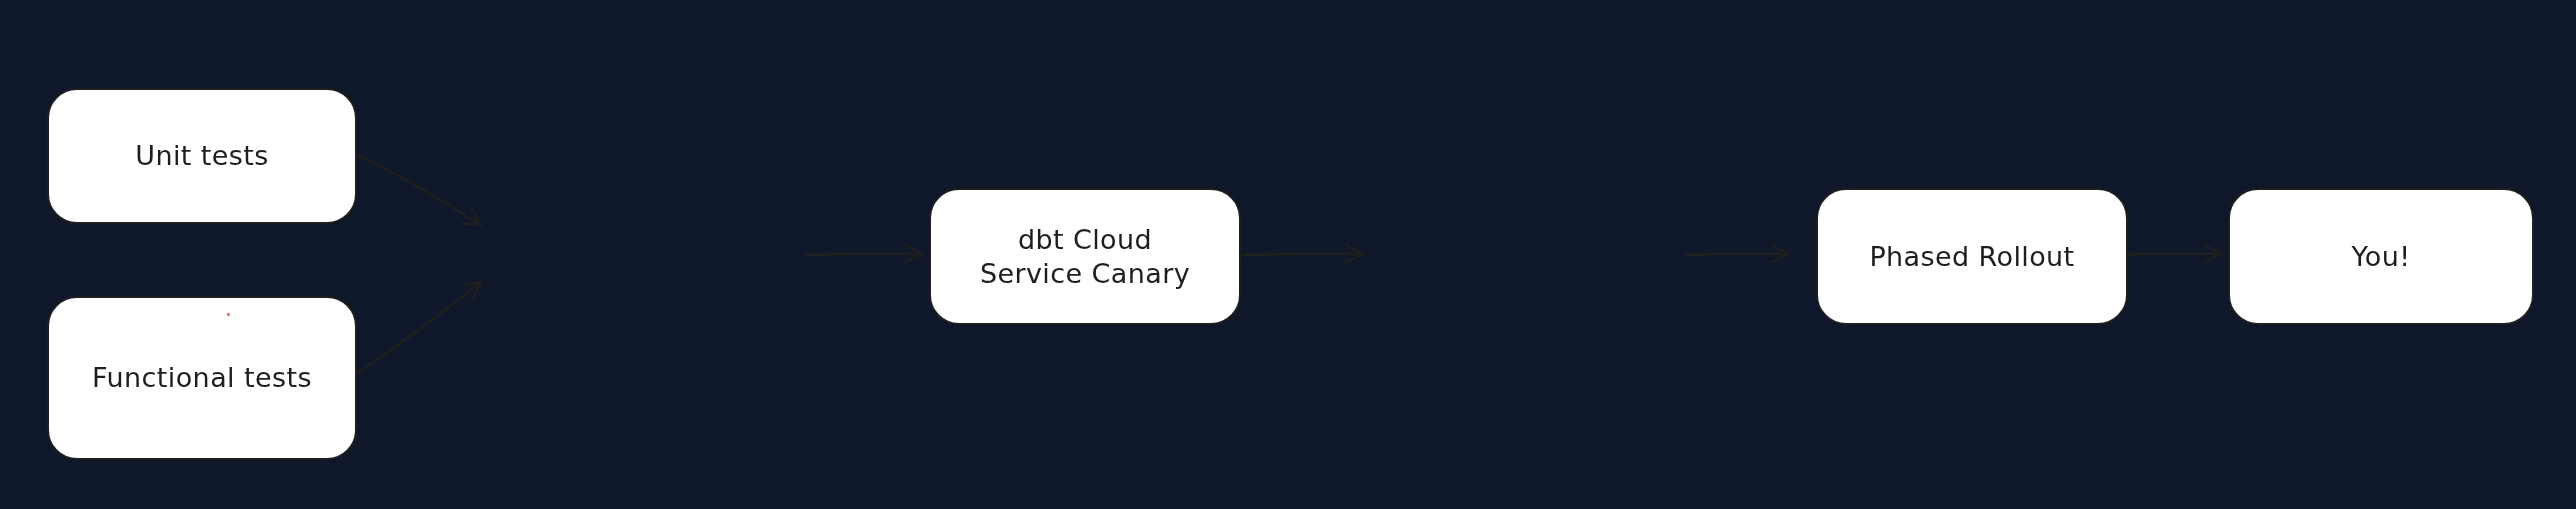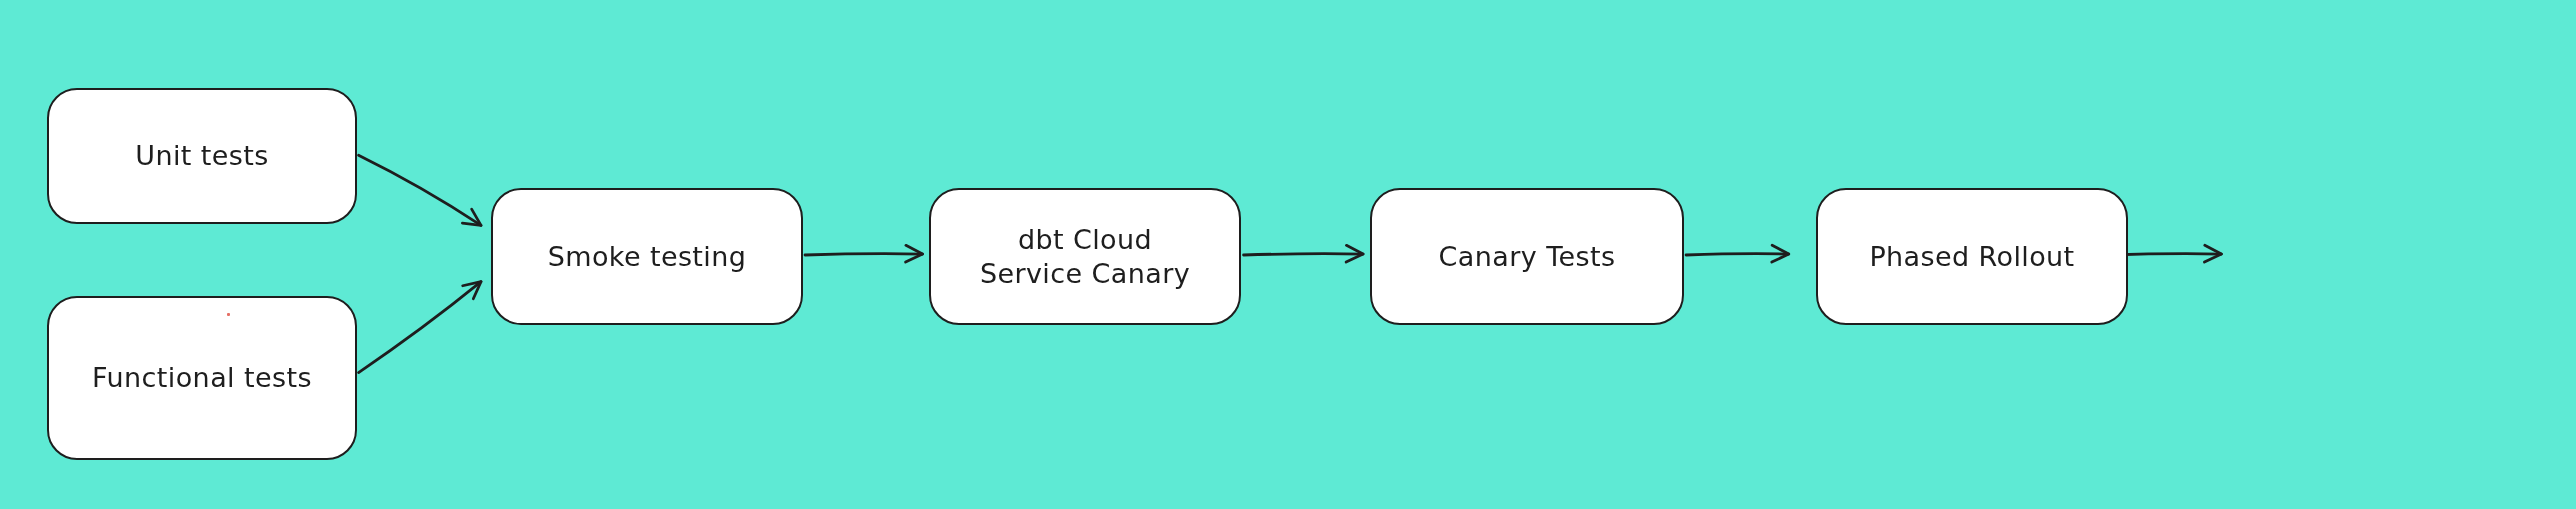--- a/index.html
+++ b/index.html
@@ -4,21 +4,21 @@
 <style>
   html, body {
     margin: 0;
     padding: 0;
     background: #ffffff;
   }
   .canvas {
     position: relative;
     width: 2576px;
     height: 510px;
-    background: #5eead4;
+    background: #0f172a;
     overflow: hidden;
     font-family: "DejaVu Sans", "Liberation Sans", sans-serif;
   }
   .edges-layer {
     position: absolute;
     left: 0;
     top: 0;
     width: 2576px;
     height: 510px;
     pointer-events: none;
@@ -82,32 +82,29 @@
   <div class="node node-unit">
     <span class="node-label">Unit tests</span>
   </div>
 
   <div class="node node-functional">
     <span class="node-label">Functional tests</span>
   </div>
 
   <div class="artifact-dot"></div>
 
-  <div class="node node-smoke">
-    <span class="node-label">Smoke testing</span>
-  </div>
 
   <div class="node node-dbt">
     <span class="node-label">dbt Cloud
 Service Canary</span>
   </div>
 
-  <div class="node node-canary">
-    <span class="node-label">Canary Tests</span>
-  </div>
 
   <div class="node node-phased">
     <span class="node-label">Phased Rollout</span>
   </div>
 
+  <div class="node node-you">
+    <span class="node-label">You!</span>
+  </div>
 
 </div>
 
 
 </body></html>

